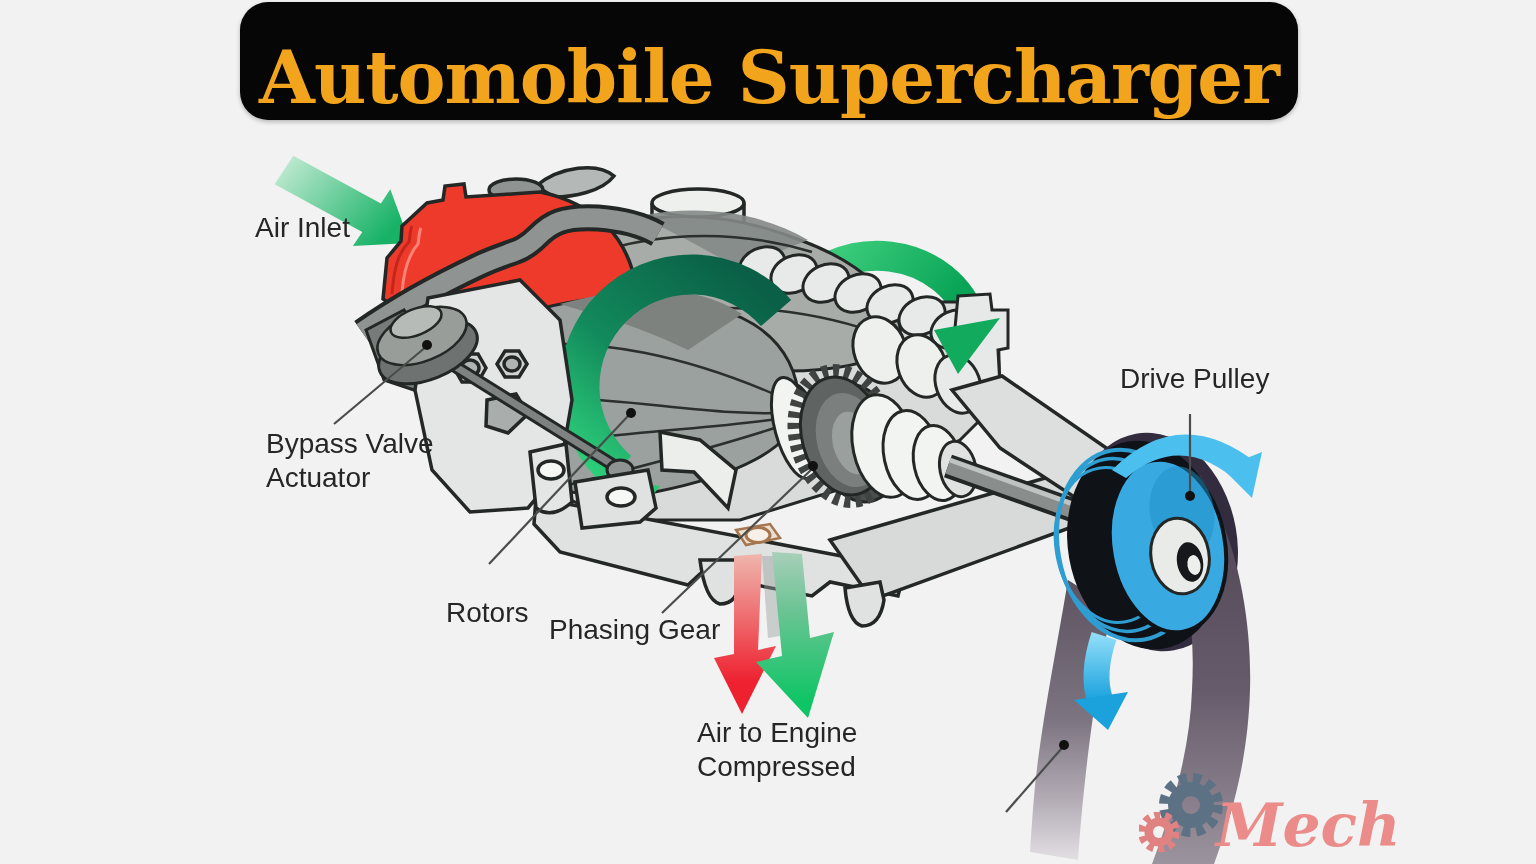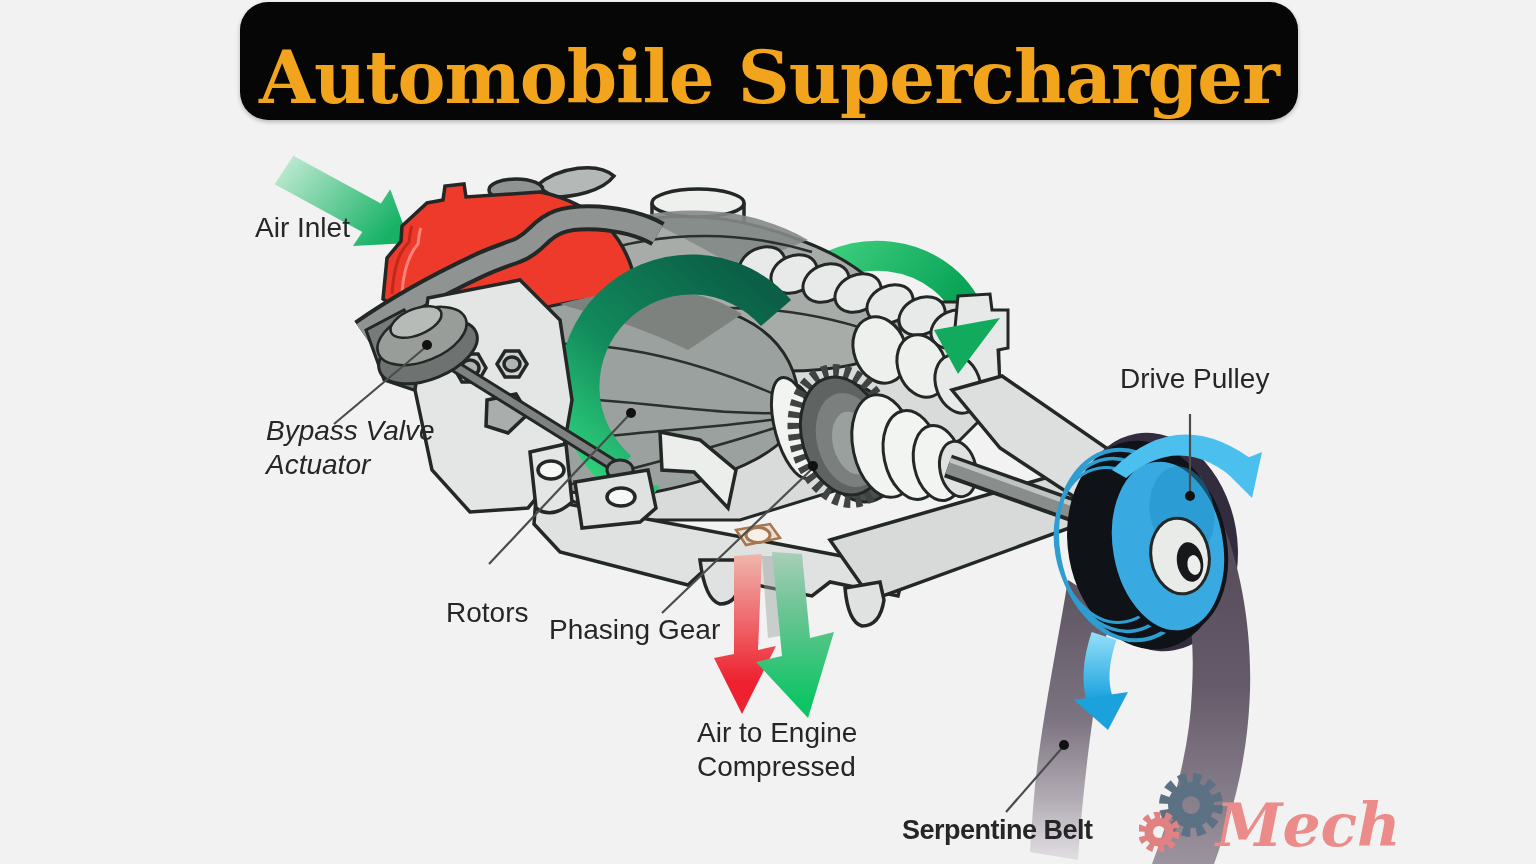--- a/index.html
+++ b/index.html
@@ -6,21 +6,21 @@
   .stage{position:relative;width:1536px;height:864px;overflow:hidden;
          background:#f1f2f1;font-family:"Liberation Sans",sans-serif;}
   .stage svg.diagram{position:absolute;left:0;top:0;}
   .banner{position:absolute;left:240px;top:2px;width:1058px;height:118px;
           background:#060606;border-radius:28px;display:flex;align-items:flex-end;justify-content:center;
           box-shadow:0 2px 4px rgba(0,0,0,.25);}
   .banner .title{font-family:"DejaVu Serif",serif;font-weight:bold;font-size:72px;
                  color:#F2A51C;letter-spacing:-1px;white-space:nowrap;}
   .lbl{position:absolute;color:#262626;font-size:28px;line-height:1.2;white-space:nowrap;}
   #lbl-air-inlet{left:255px;top:211px;}
-  #lbl-bypass{left:266px;top:414px;font-style:italic;}
+  #lbl-bypass{left:266px;top:427px;}
   #lbl-rotors{left:446px;top:563px;margin-top:33px;}
   #lbl-phasing{left:549px;top:613px;}
   #lbl-compressed{left:697px;top:716px;}
   #lbl-drive{left:1120px;top:362px;}
   #lbl-serpentine{left:902px;top:814px;font-weight:bold;font-size:27px;letter-spacing:-0.5px;}
   .logo{position:absolute;left:1128px;top:768px;width:400px;height:96px;}
   .logo .gears{position:absolute;left:0;top:0;}
   .logo .logo-text{position:absolute;left:88px;top:22px;display:flex;align-items:baseline;white-space:nowrap;}
   .logo .mech{font-family:"DejaVu Serif",serif;font-style:italic;font-weight:bold;font-size:60px;color:#EB8C8A;}
   .logo .lesson{font-family:"Liberation Sans",sans-serif;font-weight:bold;font-size:46px;color:#8494A3;letter-spacing:1px;}
@@ -262,21 +262,20 @@
     <div>Bypass Valve</div>
     <div>Actuator</div>
   </div>
   <div class="lbl" id="lbl-rotors">Rotors</div>
   <div class="lbl" id="lbl-phasing">Phasing Gear</div>
   <div class="lbl" id="lbl-compressed">
     <div>Air to Engine</div>
     <div>Compressed</div>
   </div>
   <div class="lbl" id="lbl-drive">Drive Pulley</div>
-  <div class="lbl" id="lbl-serpentine">Serpentine Belt</div>
 
   <div class="logo">
     <svg class="gears" width="110" height="96" viewBox="0 0 110 96">
       <defs>
         <mask id="holeL">
             <rect x="0" y="0" width="110" height="96" fill="#fff"></rect>
             <circle cx="63" cy="37" r="9" fill="#000"></circle>
           </mask>
         <mask id="holeS">
             <rect x="0" y="0" width="110" height="96" fill="#fff"></rect>

